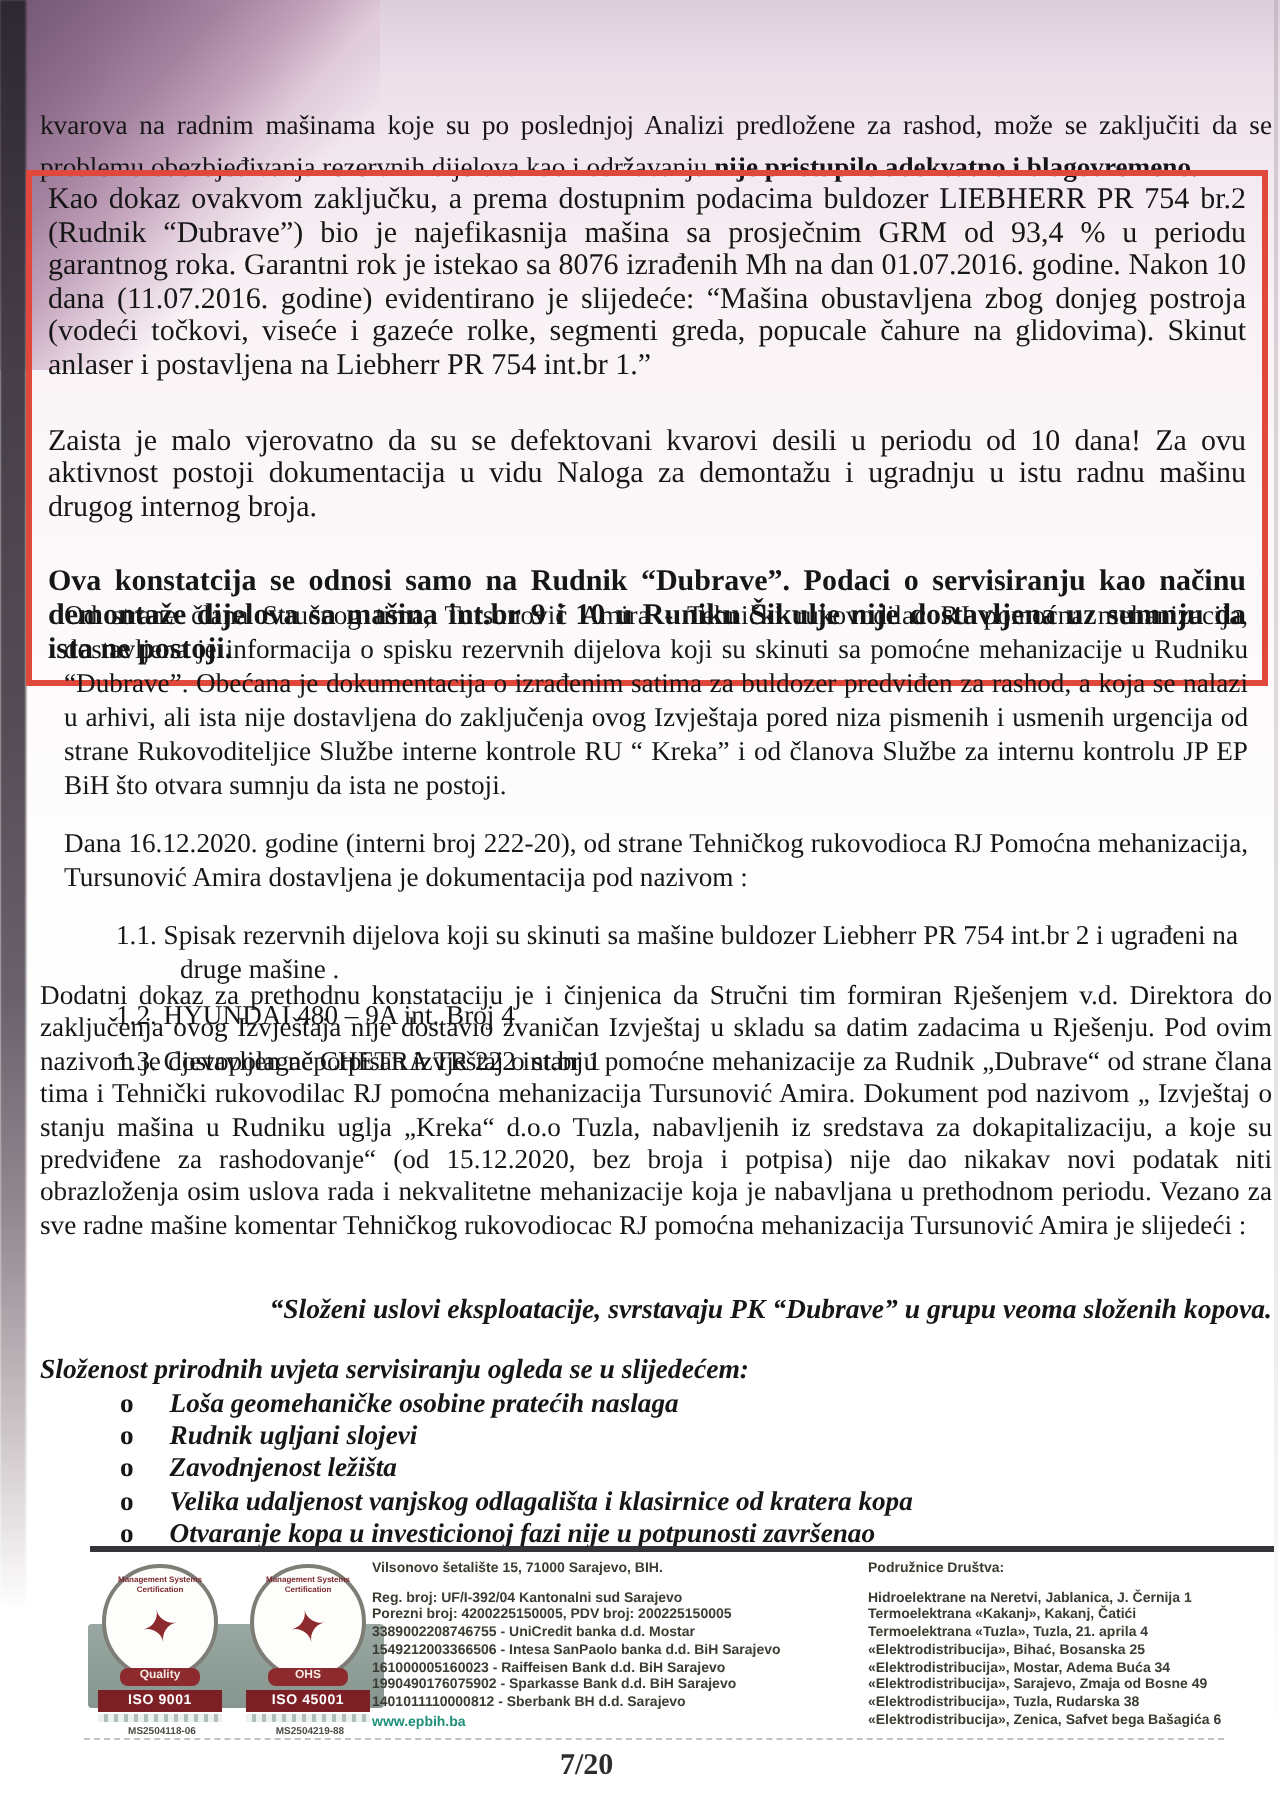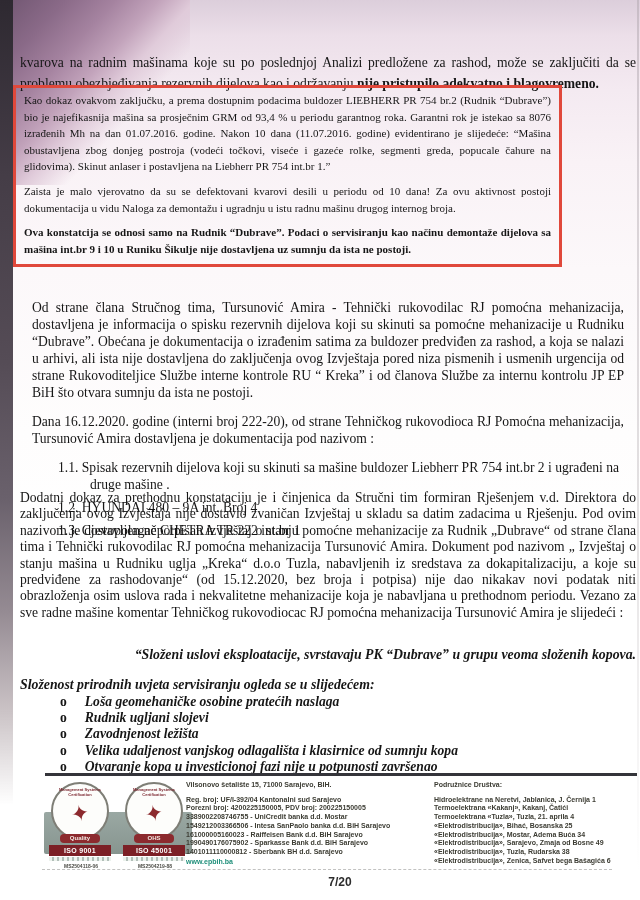--- a/index.html
+++ b/index.html
@@ -27,27 +27,27 @@
     background:linear-gradient(180deg,rgba(180,170,178,.55),rgba(200,196,198,.5) 60%,rgba(220,220,220,0));
   }
   
   .blk{
     position:absolute;left:20px;width:616px;z-index:3;
     color:#161616;font-size:13.6px;line-height:17px;text-align:justify;
   }
   .b{font-weight:bold;}
   #para-intro{top:52px;line-height:21px;}
   #redbox{
-    position:absolute;left:13px;top:85px;width:549px;z-index:3;
+    position:absolute;left:13px;top:85px;width:621px;z-index:3;
     border:3px solid #e0483b;box-sizing:border-box;
     padding:4px 8px 7px 8px;
-    color:#161616;font-size:11px;line-height:16.6px;text-align:justify;
+    color:#161616;font-size:15px;line-height:16.6px;text-align:justify;
   }
   #redbox p{margin:0;}
-  #redbox p + p{margin-top:8px;}
+  #redbox p + p{margin-top:21px;}
   #para-expert{top:287px;line-height:17px;}
   #para-expert p{margin:12px;}
   .doc-list{margin:0;padding:0;list-style:none;}
   .doc-list li{
     margin:6px;padding-left:64px;text-indent:-32px;text-align:left;line-height:17px;
   }
   #para-additional{top:490px;line-height:16.4px;}
   #quote-line{top:646px;font-style:italic;font-weight:bold;line-height:17px;text-align:right;font-size:13.8px;}
   #complexity-line{top:676px;font-style:italic;font-weight:bold;line-height:17px;text-align:left;font-size:13.8px;}
   .bullet-list{position:absolute;left:60px;top:694px;width:560px;z-index:3;margin:0;padding:0;list-style:none;}
@@ -65,22 +65,22 @@
     position:absolute;z-index:3;color:#3c3c33;
     font-family:"Liberation Sans","DejaVu Sans",sans-serif;
     font-size:7px;font-weight:bold;line-height:8.7px;
   }
   #foot-mid{left:186px;top:781px;width:246px;}
   #foot-mid .addr{margin-bottom:6px;}
   #foot-mid .site{color:#1f8f7a;margin-top:1px;}
   #foot-right{left:434px;top:781px;width:202px;}
   #foot-right .title{margin-bottom:6px;}
   #page-num{
-    position:absolute;left:280px;top:875px;width:120px;text-align:center;z-index:3;
-    font-family:Liberation Sans, sans-serif;font-size:12px;font-weight:bold;color:#2d2d2d;
+    position:absolute;left:280px;top:875px;width:120px;text-align:left;z-index:3;
+    font-family:Liberation Serif, serif;font-size:15px;font-weight:bold;color:#2d2d2d;
   }
   .scan-dots{
     position:absolute;left:42px;top:869px;width:570px;height:0;z-index:3;
     border-top:1.5px dashed rgba(120,120,118,.45);
   }
   
   #badges{position:absolute;left:44px;top:782px;width:150px;height:86px;z-index:3;}
   .badge-panel{
     position:absolute;left:0;top:30px;width:148px;height:42px;
     background:linear-gradient(180deg,#9aa8a3,#87958f);
@@ -158,21 +158,21 @@
   <li>
       <span class="marker">o</span>
       <span class="btxt">Rudnik ugljani slojevi</span>
     </li>
   <li>
       <span class="marker">o</span>
       <span class="btxt">Zavodnjenost ležišta</span>
     </li>
   <li>
       <span class="marker">o</span>
-      <span class="btxt">Velika udaljenost vanjskog odlagališta i klasirnice od sumnju kopa</span>
+      <span class="btxt">Velika udaljenost vanjskog odlagališta i klasirnice od kratera kopa</span>
     </li>
   <li>
       <span class="marker">o</span>
       <span class="btxt">Otvaranje kopa u investicionoj fazi nije u potpunosti završenao</span>
     </li>
 </ul>
 
 <div class="footer-rule"></div>
 
 <div id="badges">

